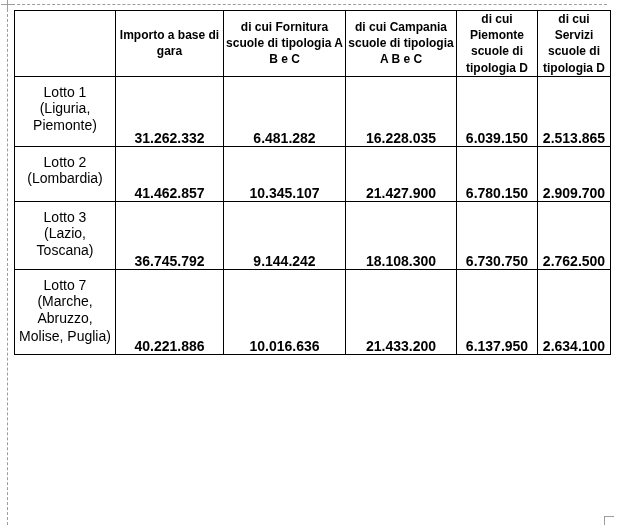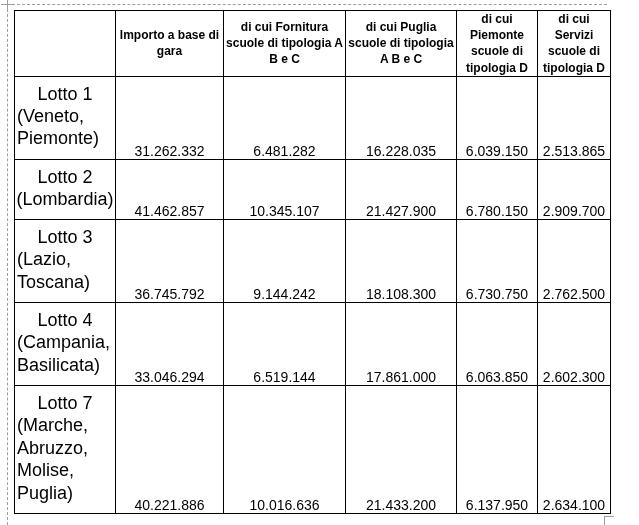--- a/index.html
+++ b/index.html
@@ -71,39 +71,41 @@
     padding: 2px 4px;
   }
   tr.head-row   { height: 48px; }
   tr.row-tall   { height: 70px; }
   tr.row-med    { height: 55px; }
   tr.row-short  { height: 52px; margin-left: 22px; }
   tr.row-tall2  { height: 73px; }
   tr.row-tall3  { height: 72px; }
   td.label-cell {
     vertical-align: top;
-    font-size: 18px;
+    text-align: center;
+    font-size: 14px;
   }
   td.label-cell .label-inner {
     display: flex;
     flex-direction: column;
     justify-content: space-between;
     align-items: center;
     height: 100%;
     box-sizing: border-box;
     padding: 7px 2px 9px 2px;
   }
   td.label-cell .regions {
     line-height: 1.25;
   }
   td.num-cell {
     vertical-align: bottom;
     text-align: center;
     font-size: 14px;
     padding-bottom: 9px;
+    font-weight: bold;
   }
 </style>
 </head>
 <body>
 
 <div class="page">
 
   <div class="boundary-top"></div>
   <div class="boundary-left"></div>
   <div class="cropmark-tl"></div>
@@ -117,30 +119,30 @@
       <col style="width:111px">
       <col style="width:81px">
       <col style="width:73px">
     </colgroup>
 
     <tbody>
         <tr class="head-row">
       <th class="colhead"></th>
       <th class="colhead">Importo a base di gara</th>
       <th class="colhead">di cui Fornitura scuole di tipologia A B e C</th>
-      <th class="colhead">di cui Puglia scuole di tipologia A B e C</th>
+      <th class="colhead">di cui Campania scuole di tipologia A B e C</th>
       <th class="colhead">di cui Piemonte scuole di tipologia D</th>
       <th class="colhead">di cui Servizi scuole di tipologia D</th>
     </tr>
 
     <tr class="row-tall">
       <td class="label-cell">
         <div class="label-inner">
           <span>Lotto 1</span>
-          <span class="regions">(Veneto, Piemonte)</span>
+          <span class="regions">(Liguria, Piemonte)</span>
         </div>
       </td>
       <td class="num-cell">31.262.332</td>
       <td class="num-cell">6.481.282</td>
       <td class="num-cell">16.228.035</td>
       <td class="num-cell">6.039.150</td>
       <td class="num-cell">2.513.865</td>
     </tr>
 
     <tr class="row-med">
@@ -164,33 +166,20 @@
           <span class="regions">(Lazio, Toscana)</span>
         </div>
       </td>
       <td class="num-cell">36.745.792</td>
       <td class="num-cell">9.144.242</td>
       <td class="num-cell">18.108.300</td>
       <td class="num-cell">6.730.750</td>
       <td class="num-cell">2.762.500</td>
     </tr>
 
-    <tr class="row-tall2">
-      <td class="label-cell">
-        <div class="label-inner">
-          <span>Lotto 4</span>
-          <span class="regions">(Campania, Basilicata)</span>
-        </div>
-      </td>
-      <td class="num-cell">33.046.294</td>
-      <td class="num-cell">6.519.144</td>
-      <td class="num-cell">17.861.000</td>
-      <td class="num-cell">6.063.850</td>
-      <td class="num-cell">2.602.300</td>
-    </tr>
 
 
 
     <tr class="row-tall3">
       <td class="label-cell">
         <div class="label-inner">
           <span>Lotto 7</span>
           <span class="regions">(Marche, Abruzzo, Molise, Puglia)</span>
         </div>
       </td>

